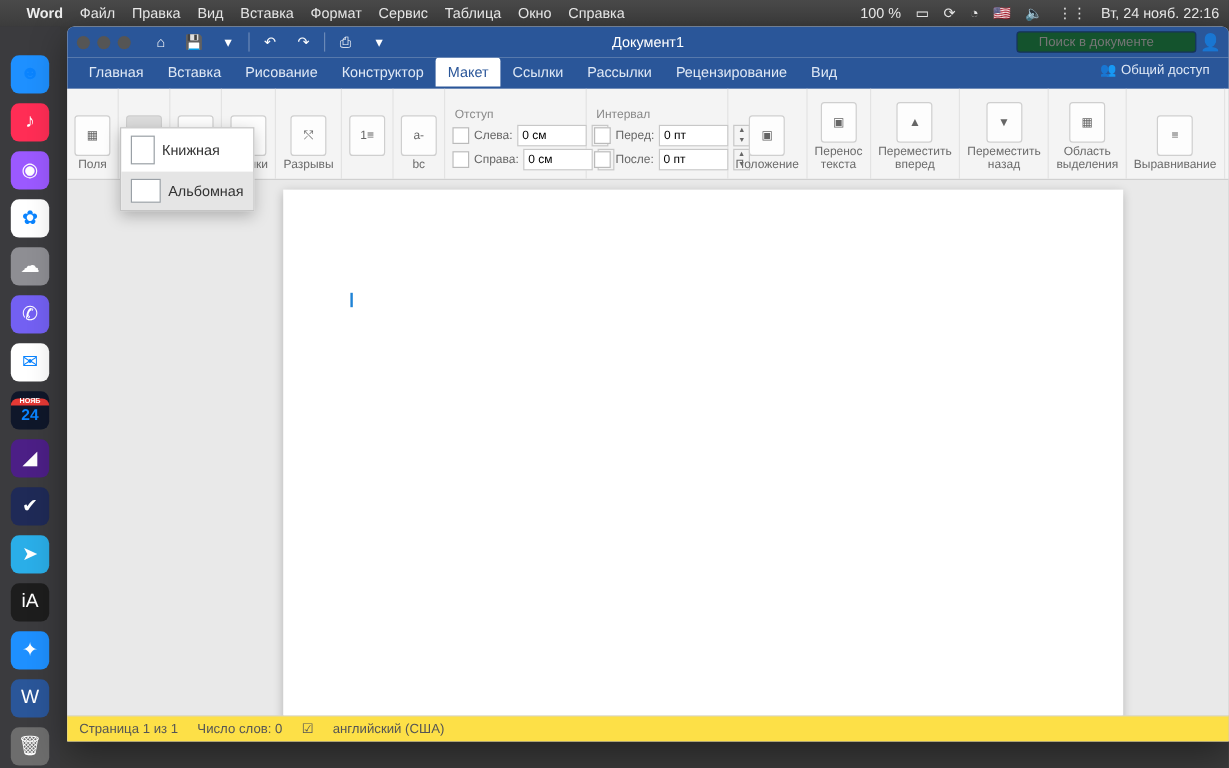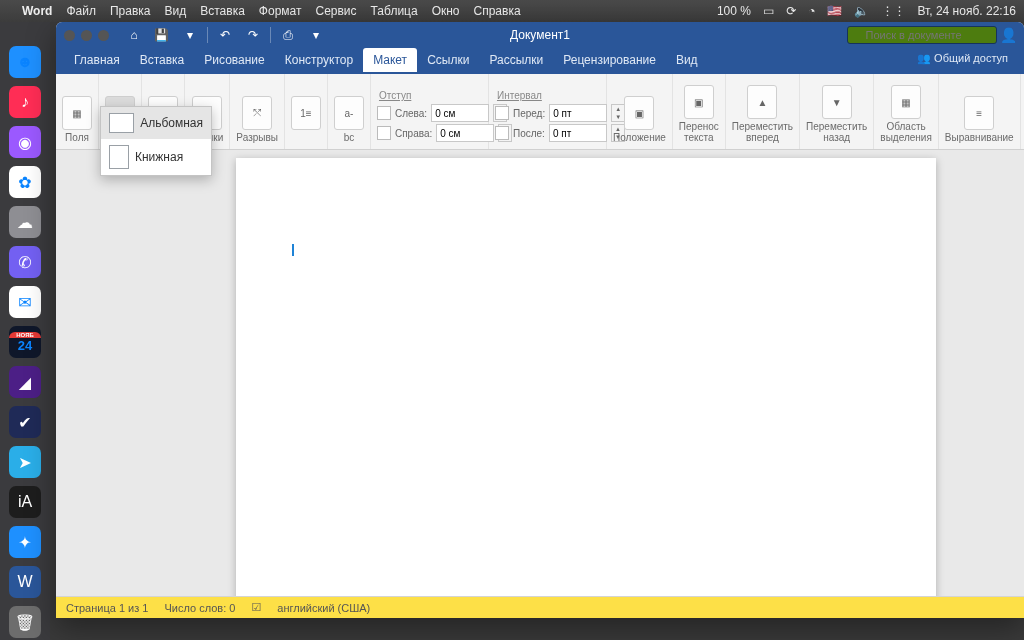--- a/index.html
+++ b/index.html
@@ -11,32 +11,32 @@
 .dock .icon { width: 32px; height: 32px; border-radius: 7px; display:flex; align-items:center; justify-content:center; font-size:16px; color:#fff; }
 .win { position:absolute; left:56px; top:22px; right:0; height:596px; background:#ececec; display:flex; flex-direction:column; box-shadow:0 10px 30px rgba(0,0,0,0.4); border-radius:6px 6px 0 0; overflow:hidden;}
 .titlebar { height:26px; background:#2a5699; color:#fff; display:flex; align-items:center; font-size:12px; position:relative;}
 .traffic { display:flex; gap:6px; padding:0 8px;}
 .traffic span{width:11px;height:11px;border-radius:50%;background:#555;}
 .titlebar .qat{display:flex; gap:6px; padding:0 6px; align-items:center;}
 .titlebar .qat .qb{width:22px;height:20px;display:flex;align-items:center;justify-content:center;color:#fff;font-size:12px;}
 .titlebar .qat .sep{width:1px;height:16px;background:rgba(255,255,255,0.3);}
 .titlebar .doctitle{position:absolute;left:50%;transform:translateX(-50%);font-size:12px;}
 .titlebar .search{margin-left:auto;display:flex;align-items:center;gap:4px;padding:0 6px;}
-.titlebar .search input{background:#4d7c0f;border:1px solid #16335c;color:#ccd6e6;border-radius:3px;font-size:11px;padding:2px 6px 2px 18px;width:150px;}
+.titlebar .search input{background:#14532d;border:1px solid #16335c;color:#ccd6e6;border-radius:3px;font-size:11px;padding:2px 6px 2px 18px;width:150px;}
 .ribbon-tabs{height:26px;background:#2a5699;display:flex;align-items:flex-start;font-size:12px;color:#dfe8f5;padding:0 8px;}
 .ribbon-tabs .tab{padding:5px 10px;cursor:default;}
 .ribbon-tabs .tab.active{background:#fff;color:#2a5699;border-radius:3px 3px 0 0;}
 .ribbon-tabs .share{margin-left:auto;font-size:11px;padding:4px 8px;}
 .ribbon{height:76px;background:#f4f4f4;border-bottom:1px solid #d0d0d0;display:flex;align-items:stretch;font-size:10px;color:#666;}
 .ribbon .grp{display:flex;flex-direction:column;align-items:center;justify-content:flex-end;padding:4px 6px 6px;border-right:1px solid #e3e3e3;}
 .ribbon .grp .big{width:30px;height:34px;background:#fdfdfd;border:1px solid #cfcfcf;border-radius:3px;display:flex;align-items:center;justify-content:center;margin-bottom:2px;}
 .ribbon .lbl{font-size:10px;color:#6b6b6b;text-align:center;line-height:11px;}
 .ribbon .field-row{display:flex;align-items:center;gap:4px;height:20px;}
 .ribbon .field-row input{width:58px;height:18px;border:1px solid #c8c8c8;font-size:10px;padding:0 3px;}
-.ribbon .hdr{font-size:10px;color:#888;align-self:flex-start;margin:2px 0 2px 2px;text-decoration:underline;}
+.ribbon .hdr{font-size:10px;color:#888;align-self:flex-start;margin:2px 0 2px 2px;}
 .ribbon .spin{width:14px;height:18px;border:1px solid #c8c8c8;display:flex;flex-direction:column;}
 .ribbon .spin div{flex:1;display:flex;align-items:center;justify-content:center;font-size:6px;color:#666;}
 .ribbon .icon-sm{width:14px;height:14px;border:1px solid #bbb;background:#fff;}
 .canvas-area{flex:1;background:#e9e9e9;position:relative;overflow:hidden;}
 .page{position:absolute;left:180px;top:8px;width:700px;height:560px;background:#fff;box-shadow:0 2px 8px rgba(0,0,0,0.25);}
 .cursor{position:absolute;left:236px;top:94px;width:2px;height:12px;background:#1f83d6;}
 .dropdown{position:absolute;left:100px;top:106px;width:112px;background:#fff;border:1px solid #c4c4c4;box-shadow:0 4px 12px rgba(0,0,0,0.25);z-index:30;}
 .dropdown .item{display:flex;align-items:center;gap:6px;padding:6px 8px;font-size:12px;color:#333;}
 .dropdown .item .ornt{width:20px;height:24px;border:1px solid #9aa0a6;background:#fff;}
 .dropdown .item .ornt.land{width:28px;height:20px;}
@@ -242,21 +242,21 @@
 
   <div class="statusbar">
     <span>Страница 1 из 1</span>
     <span>Число слов: 0</span>
     <span>☑</span>
     <span>английский (США)</span>
   </div>
 </div>
 
 <div class="dropdown">
+  <div class="item">
+    <div class="ornt"></div>
+    <span>Книжная</span>
+  </div>
   <div class="item hover">
     <div class="ornt land"></div>
     <span>Альбомная</span>
   </div>
-  <div class="item">
-    <div class="ornt"></div>
-    <span>Книжная</span>
-  </div>
 </div>
 
 </body></html>

